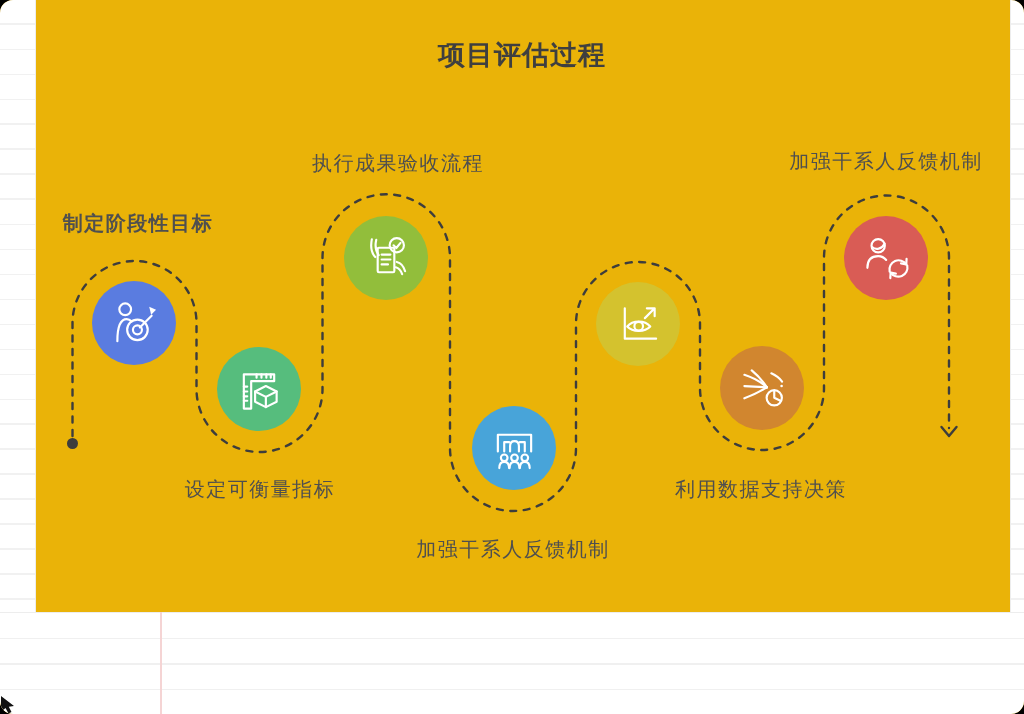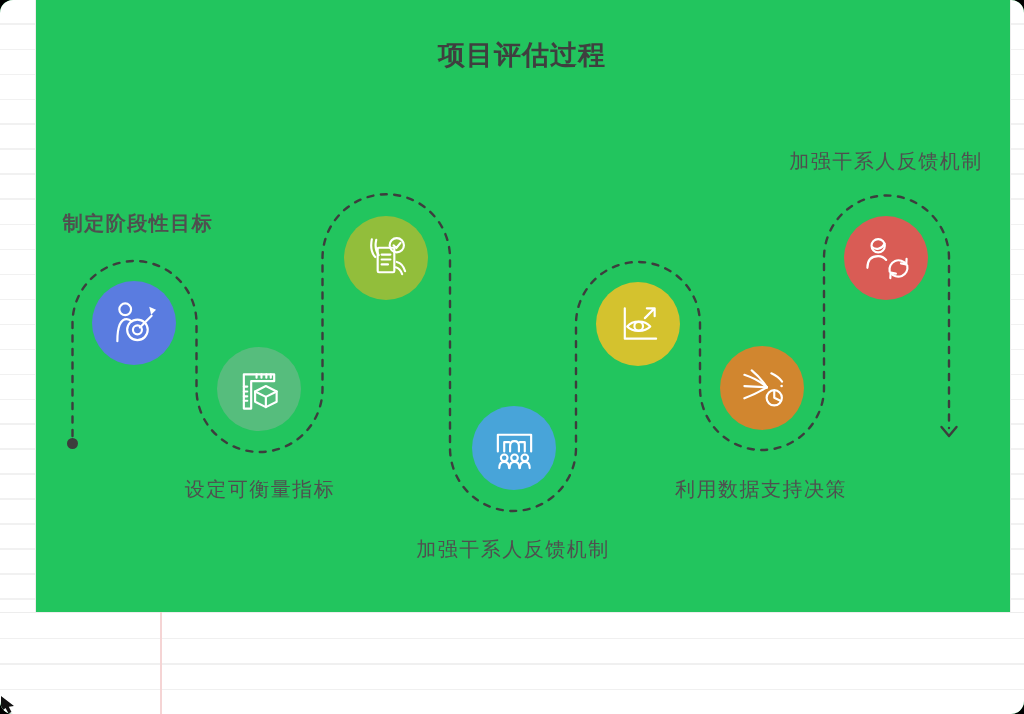--- a/index.html
+++ b/index.html
@@ -4,21 +4,21 @@
 <style>
   html,body{margin:0;padding:0;}
   body{
     background:#000;
     width:1024px;height:714px;
     font-family:"Liberation Sans", sans-serif;
     position:relative;overflow:hidden;
   }
   .screen{
     position:absolute;left:0;top:0;width:1024px;height:714px;
-    background:#22c55e;border-radius:13px;overflow:hidden;
+    background:#eab308;border-radius:13px;overflow:hidden;
   }
   
   .strip-left{
     position:absolute;left:0;top:0;width:35px;height:612px;
     background:repeating-linear-gradient(to bottom,#fff 0 23.5px,#f1f1f1 23.5px 25px);
   }
   .strip-right{
     position:absolute;left:1011px;top:0;width:13px;height:612px;
     background:repeating-linear-gradient(to bottom,#fff 0 23.5px,#f1f1f1 23.5px 25px);
   }
@@ -99,20 +99,21 @@
            L824 258
            A62.5 62.5 0 0 1 949 258
            L949 428"></path>
       <path d="M941.5 427 L949 436 L956.5 427"></path>
     </g>
     <circle cx="72.5" cy="443.5" r="5.5" fill="#3d3d3d"></circle>
   </svg>
 
   <div class="label l1">制定阶段性目标</div>
   <div class="label l2">设定可衡量指标</div>
+  <div class="label l3">执行成果验收流程</div>
   <div class="label l4">加强干系人反馈机制</div>
   <div class="label l6">利用数据支持决策</div>
   <div class="label l7">加强干系人反馈机制</div>
 
   <div class="circle c1" style="background-color: rgb(90, 124, 224);">
     <svg class="icon" viewBox="0 0 48 48">
       <circle cx="14.5" cy="9.5" r="6"></circle>
       <path d="M6.5 42 C6.5 28 9.5 19.5 16 19.5 C18 19.5 19.5 20.3 21 21.8"></path>
       <circle cx="27" cy="30.5" r="10.5"></circle>
       <circle cx="27" cy="30.5" r="4.6"></circle>

